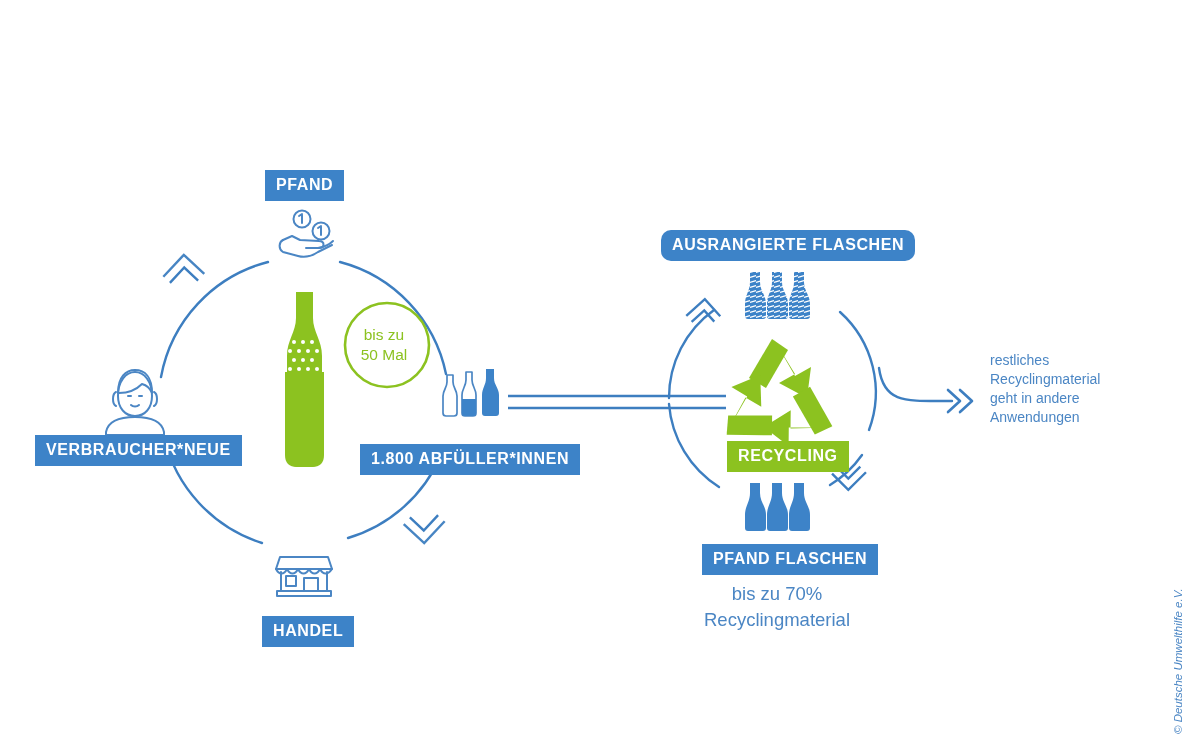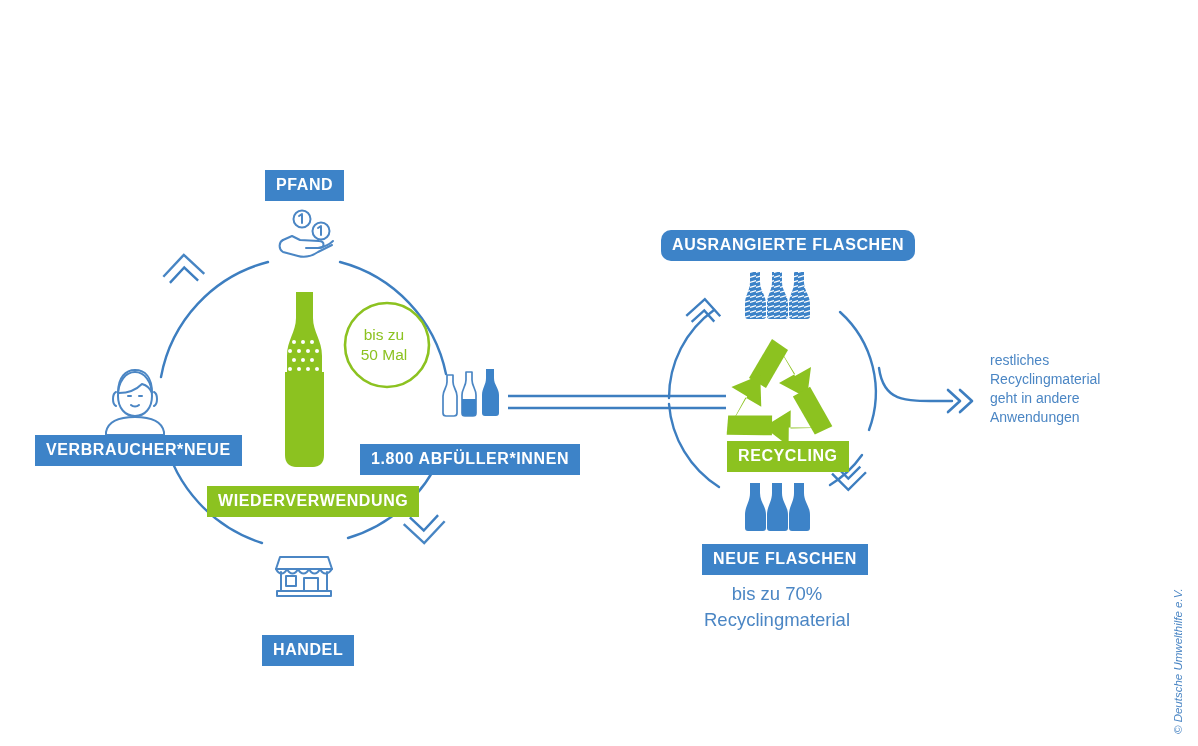--- a/index.html
+++ b/index.html
@@ -329,31 +329,30 @@
                C 810 530, 809 531, 807 531 L 792 531 C 790 531, 789 530, 789 528
                L 789 515 C 789 506, 794 502, 794 493 Z"></path>
     </g>
 
   </svg>
 
   <div class="badge blue" style="left:265px; top:170px;">PFAND</div>
 
   <div class="badge blue" style="left:35px; top:435px;">VERBRAUCHER*NEUE</div>
 
-  <div class="badge blue" style="left:262px; top:635px;">HANDEL</div>
+  <div class="badge blue" style="left:262px; top:616px;">HANDEL</div>
 
   <div class="badge blue" style="left:360px; top:436px;margin-top:8px;">1.800 ABFÜLLER*INNEN</div>
 
-  <div class="badge green" style="left:207px; top:486px;">WIEDERVERWENDUNG</div>
 
   <div class="badge blue" style="left:661px; top:230px;border-radius:10px;">AUSRANGIERTE FLASCHEN</div>
 
   <div class="badge green" style="left:727px; top:441px;">RECYCLING</div>
 
-  <div class="badge blue" style="left:702px; top:544px;">NEUE FLASCHEN</div>
+  <div class="badge blue" style="left:702px; top:544px;">PFAND FLASCHEN</div>
 
   <div class="circle-text" style="left:334px; top:325px; width:100px;">bis zu
 50 Mal</div>
 
   <div class="subnote" style="left:657px; top:581px; width:240px;">bis zu 70%
 Recyclingmaterial</div>
 
   <div class="plain-text" style="left:990px; top:351px; width:200px;">restliches
 Recyclingmaterial
 geht in andere

